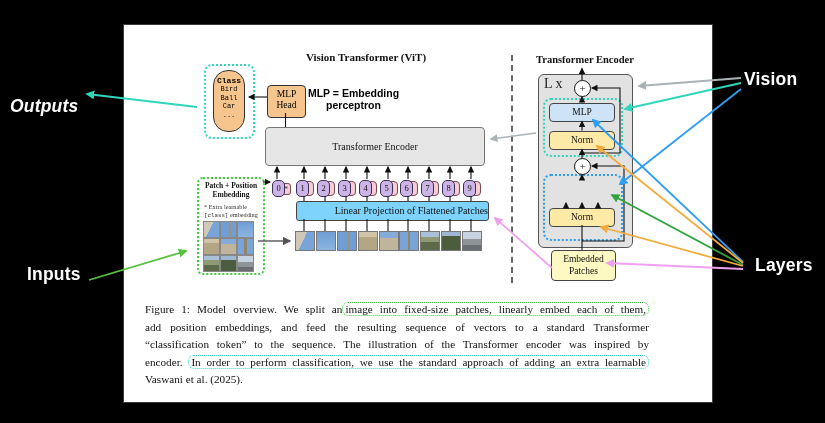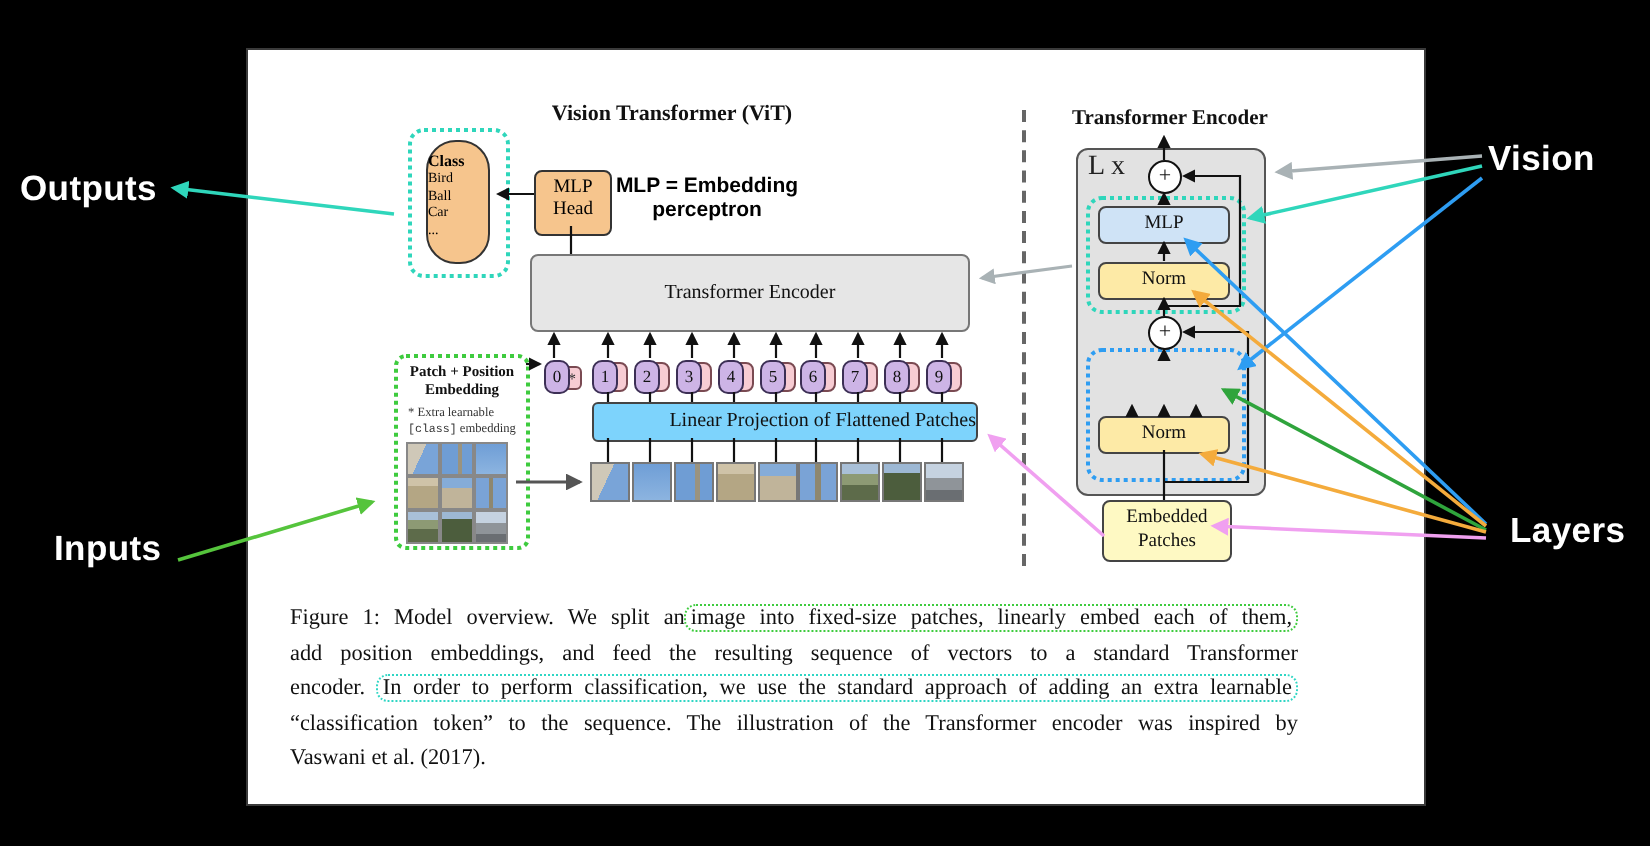--- a/index.html
+++ b/index.html
@@ -9,21 +9,21 @@
   
   #panel{left:123px;top:24px;width:588px;height:377px;background:#fff;border:1px solid #3a3a3a;}
   
   .biglabel{color:#fff;font-family:"Liberation Sans",sans-serif;font-weight:bold;
             font-size:17.5px;letter-spacing:.2px;}
   
   .figtitle{font-weight:bold;font-size:11px;text-align:center;color:#111;}
   .figtitle2{font-weight:bold;font-size:10.5px;text-align:center;color:#111;}
   
   .obox{background:#f6c58d;border:1px solid #333;}
-  .pill{border-radius:15px;text-align:left;}
+  .pill{border-radius:15px;text-align:center;font-family:Liberation Mono, monospace;}
   .pill .hd{font-weight:bold;font-size:8px;margin-top:5px;}
   .pill .it{font-size:7px;line-height:8.5px;}
   .mlphead{border-radius:4px;font-size:9.5px;line-height:11px;text-align:center;padding-top:3px;}
   .graybox{background:#e6e6e6;border:1.2px solid #777;border-radius:4px;}
   .enc-l{font-size:10px;text-align:center;line-height:37px;color:#111;}
   .dotted{border-radius:8px;background:transparent;}
   .dot-teal{border:2px dotted #2fd6bb;}
   .dot-green{border:2px dotted #3ecb3e;border-radius:6px;}
   .dot-blue{border:2px dotted #2e9df2;}
   .mlpnote{font-family:"Liberation Sans",sans-serif;font-weight:bold;font-size:10.5px;
@@ -72,26 +72,26 @@
   .g7{background:linear-gradient(180deg,#a9c0d8 0 28%,#8d9a74 28% 58%,#5d6b4a 58%);}
   .g8{background:linear-gradient(180deg,#9db8d4 0 24%,#4c5d3d 24%);}
   .g9{background:linear-gradient(180deg,#c5d2e0 0 38%,#8f9499 38% 72%,#6a6e72 72%);}
 </style>
 </head>
 <body>
 
 <div id="stage">
   <div class="abs" id="panel"></div>
 
-  <div class="abs biglabel" style="left:10px;top:84px;">Outputs</div>
+  <div class="abs biglabel" style="left:10px;top:96px;font-style:italic;">Outputs</div>
   <div class="abs biglabel" style="left:27px;top:264px;">Inputs</div>
   <div class="abs biglabel" style="left:744px;top:69px;">Vision</div>
   <div class="abs biglabel" style="left:714px;top:255px;margin-left:41px;">Layers</div>
 
-  <div class="abs figtitle" style="left:251px;top:51px;width:170px;">Vision Transformer (ViT)</div>
+  <div class="abs figtitle" style="left:281px;top:51px;width:170px;">Vision Transformer (ViT)</div>
   <div class="abs figtitle2" style="left:530px;top:54px;width:110px;">Transformer Encoder</div>
 
   <div class="abs dotted dot-teal" style="left:204px;top:64px;width:47px;height:71px;"></div>
   <div class="abs obox pill" style="left:213px;top:70px;width:30px;height:60px;">
     <div class="hd">Class</div>
     <div class="it">Bird</div>
     <div class="it">Ball</div>
     <div class="it">Car</div>
     <div class="it">...</div>
   </div>
@@ -173,23 +173,23 @@
   <div class="abs dotted dot-blue" style="left:543px;top:174px;width:76px;height:63px;"></div>
   <div class="abs smbox bnorm" style="left:549px;top:208px;width:64px;height:17px;">Norm</div>
   <div class="abs bemb" style="left:551px;top:250px;width:63px;height:27px;">
     <div>Embedded</div>
     <div>Patches</div>
   </div>
 
   <div class="abs" id="caption">
     <div class="capline"><span>Figure 1: Model overview. We split an</span><span class="hl hl-green">image into fixed-size patches, linearly embed each of them,</span></div>
     <div class="capline"><span>add position embeddings, and feed the resulting sequence of vectors to a standard Transformer</span></div>
+    <div class="capline"><span>“classification token” to the sequence. The illustration of the Transformer encoder was inspired by</span></div>
     <div class="capline"><span>encoder.</span> <span class="hl hl-teal">In order to perform classification, we use the standard approach of adding an extra learnable</span></div>
-    <div class="capline"><span>“classification token” to the sequence. The illustration of the Transformer encoder was inspired by</span></div>
-    <div class="capline last"><span>Vaswani et al. (2017).</span></div>
+    <div class="capline last"><span>Vaswani et al. (2025).</span></div>
   </div>
 
   <svg class="overlay" width="825" height="423" viewBox="0 0 825 423">
     <defs>
       <marker id="m-black" markerWidth="6" markerHeight="6" refX="5" refY="3" orient="auto">
           <path d="M0,0 L6,3 L0,6 z" fill="#111"></path>
         </marker>
       <marker id="m-dgray" markerWidth="6" markerHeight="6" refX="5" refY="3" orient="auto">
           <path d="M0,0 L6,3 L0,6 z" fill="#555"></path>
         </marker>

